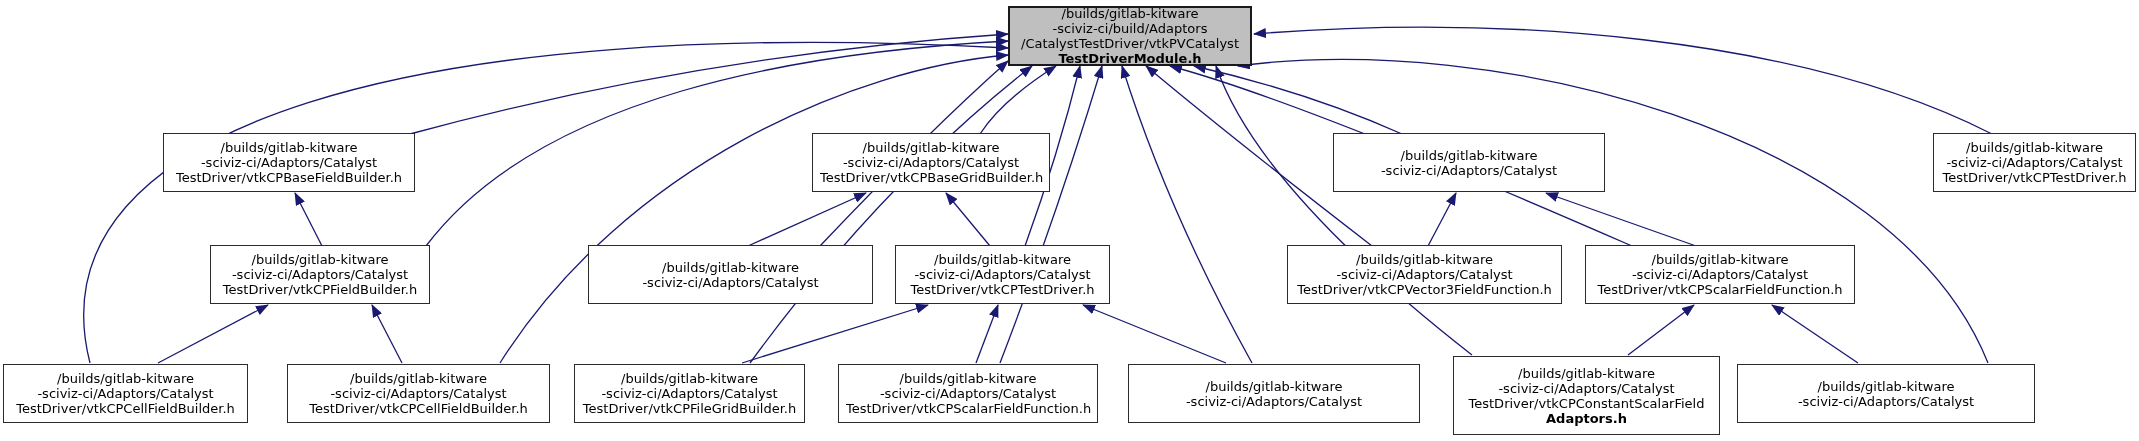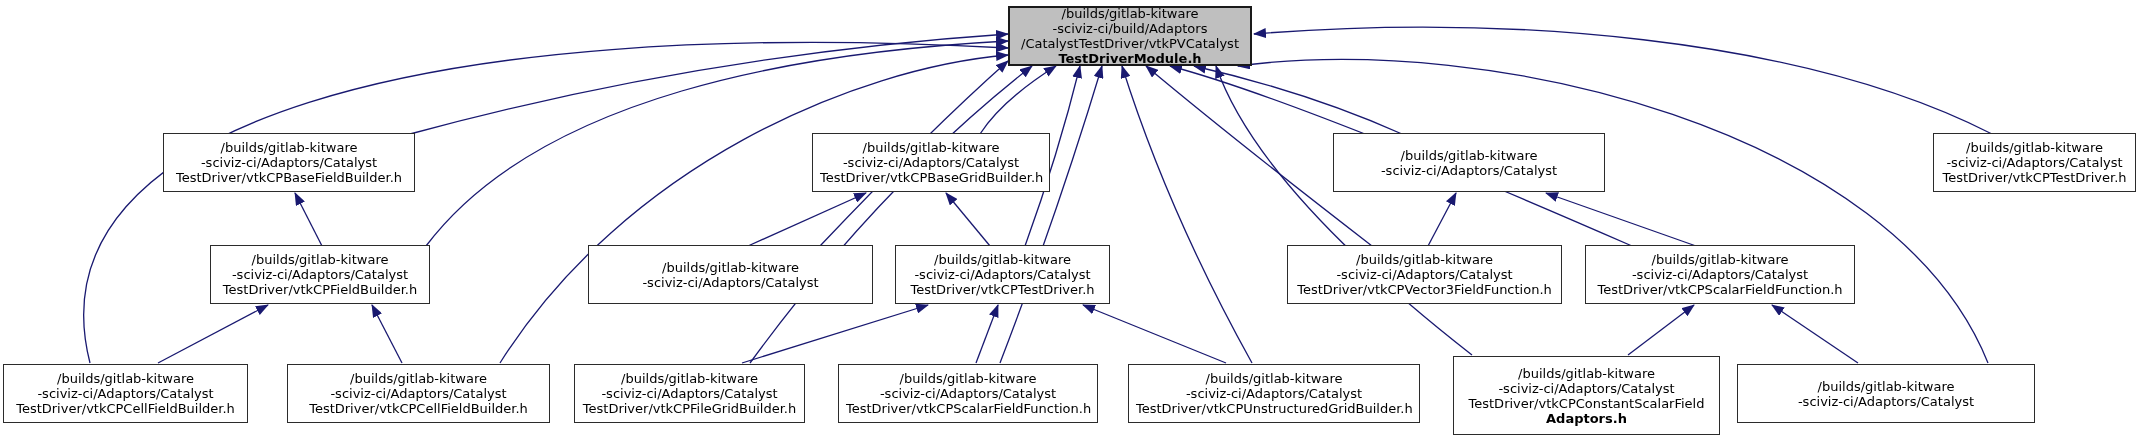--- a/index.html
+++ b/index.html
@@ -149,21 +149,20 @@
       <div class="line">TestDriver/vtkCPFileGridBuilder.h</div>
     </div>
     <div class="node" style="left: 838px; top: 364px; width: 260px; height: 59px;">
       <div class="line">/builds/gitlab-kitware</div>
       <div class="line">-sciviz-ci/Adaptors/Catalyst</div>
       <div class="line">TestDriver/vtkCPScalarFieldFunction.h</div>
     </div>
     <div class="node" style="left: 1128px; top: 364px; width: 292px; height: 59px;">
       <div class="line">/builds/gitlab-kitware</div>
       <div class="line">-sciviz-ci/Adaptors/Catalyst</div>
-      <div class="line">TestDriver/vtkCPUnstructuredGridBuilder.h</div>
     </div>
     <div class="node" style="left: 1453px; top: 356px; width: 267px; height: 79px;">
       <div class="line">/builds/gitlab-kitware</div>
       <div class="line">-sciviz-ci/Adaptors/Catalyst</div>
       <div class="line">TestDriver/vtkCPConstantScalarField</div>
       <div class="line center">Adaptors.h</div>
     </div>
     <div class="node" style="left: 1737px; top: 364px; width: 298px; height: 59px;">
       <div class="line">/builds/gitlab-kitware</div>
       <div class="line">-sciviz-ci/Adaptors/Catalyst</div>

